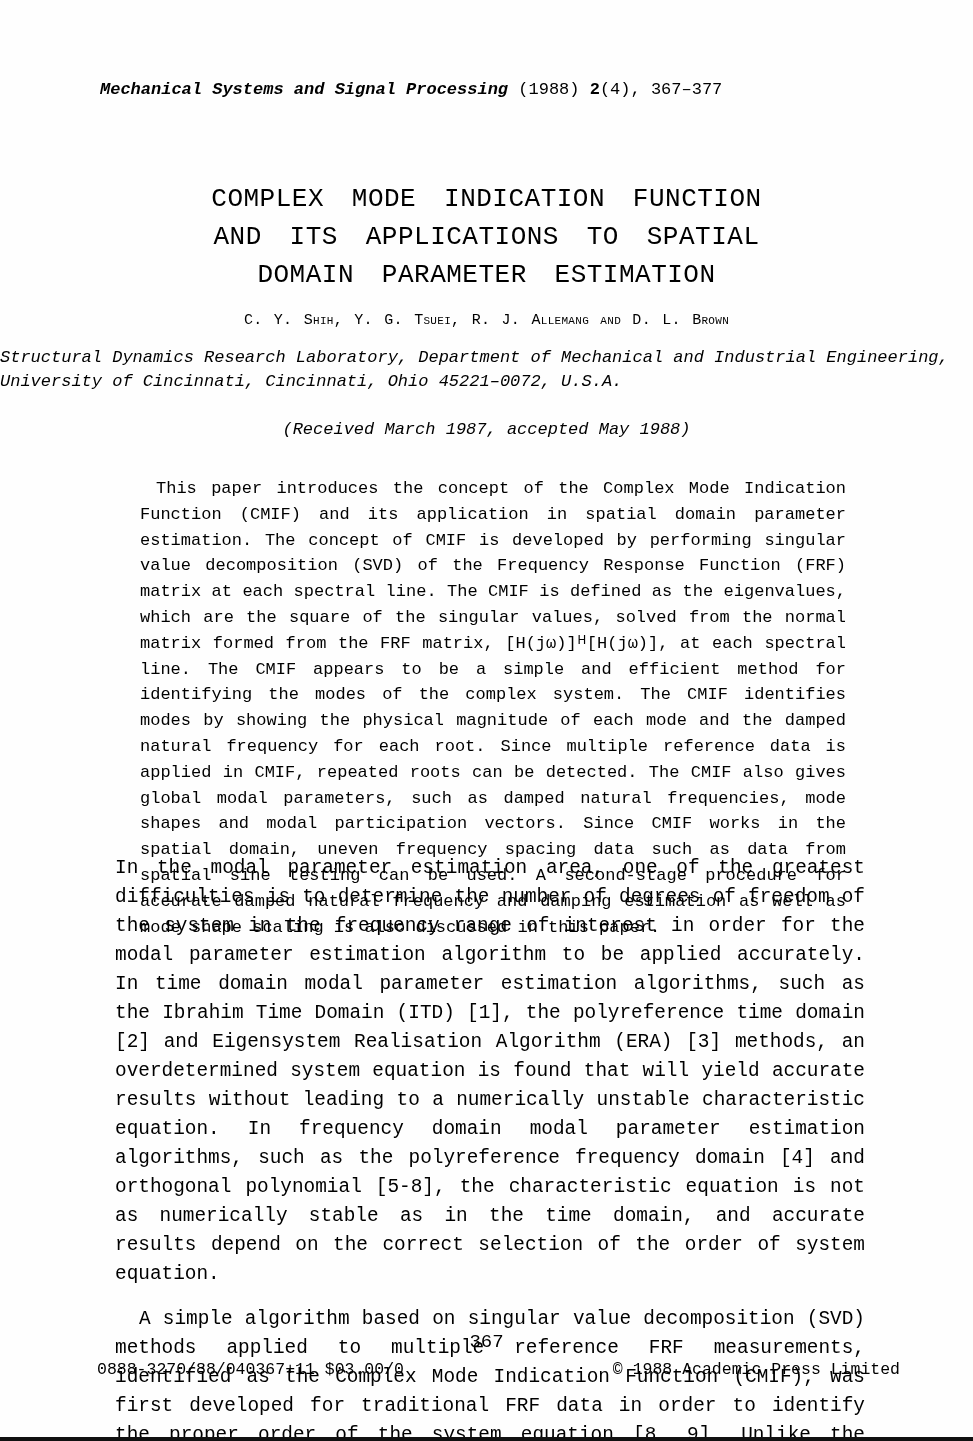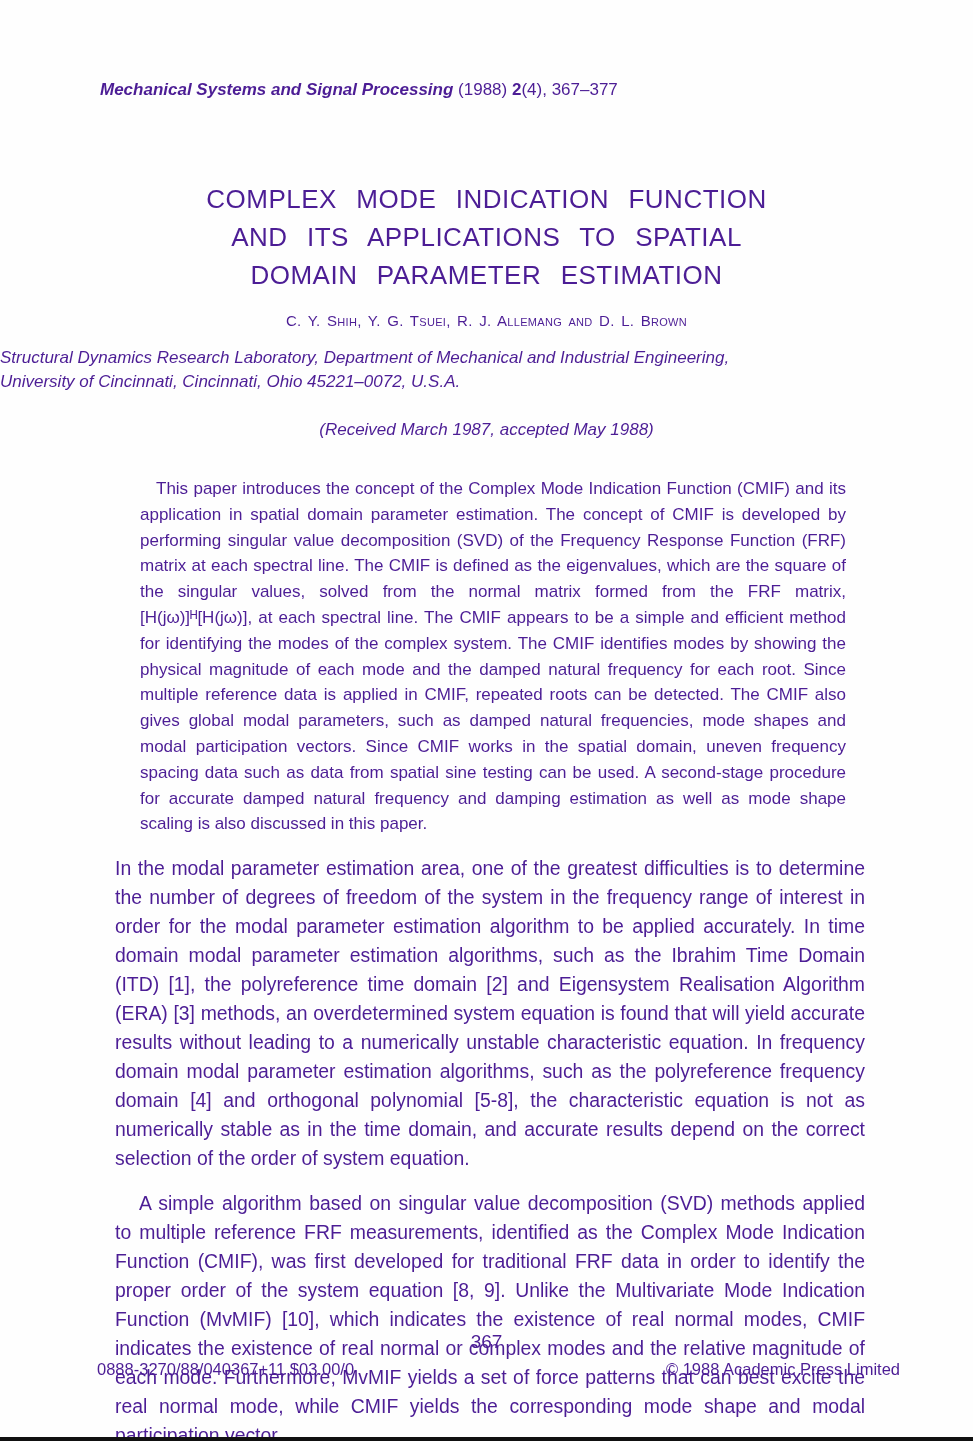--- a/index.html
+++ b/index.html
@@ -5,22 +5,22 @@
   html, body {
     margin: 0;
     padding: 0;
     background: #ffffff;
   }
   .page {
     position: relative;
     width: 973px;
     height: 1441px;
     background: #fefefe;
-    color: #4c1d95;
-    font-family: Liberation Sans, sans-serif;
+    color: #000000;
+    font-family: Liberation Mono, monospace;
     overflow: hidden;
   }
   .journal-line {
     position: absolute;
     top: 80px;
     left: 100px;
     font-size: 17px;
     white-space: nowrap;
   }
   .journal-name {

